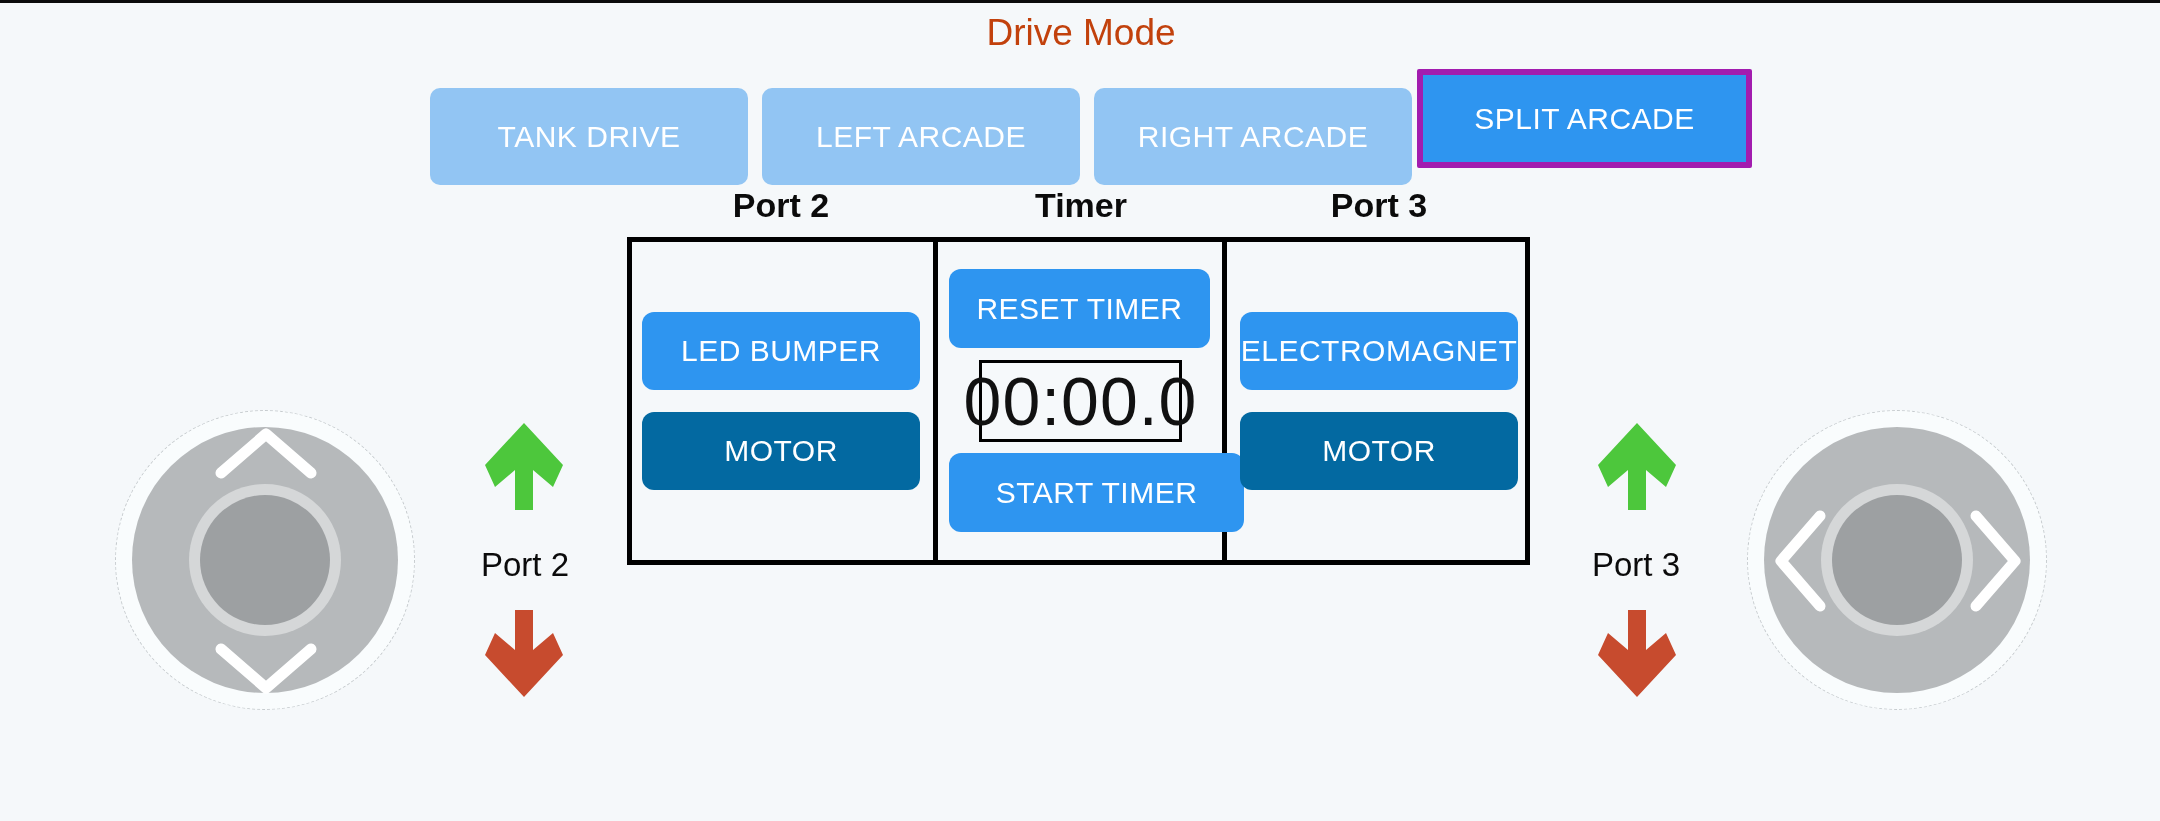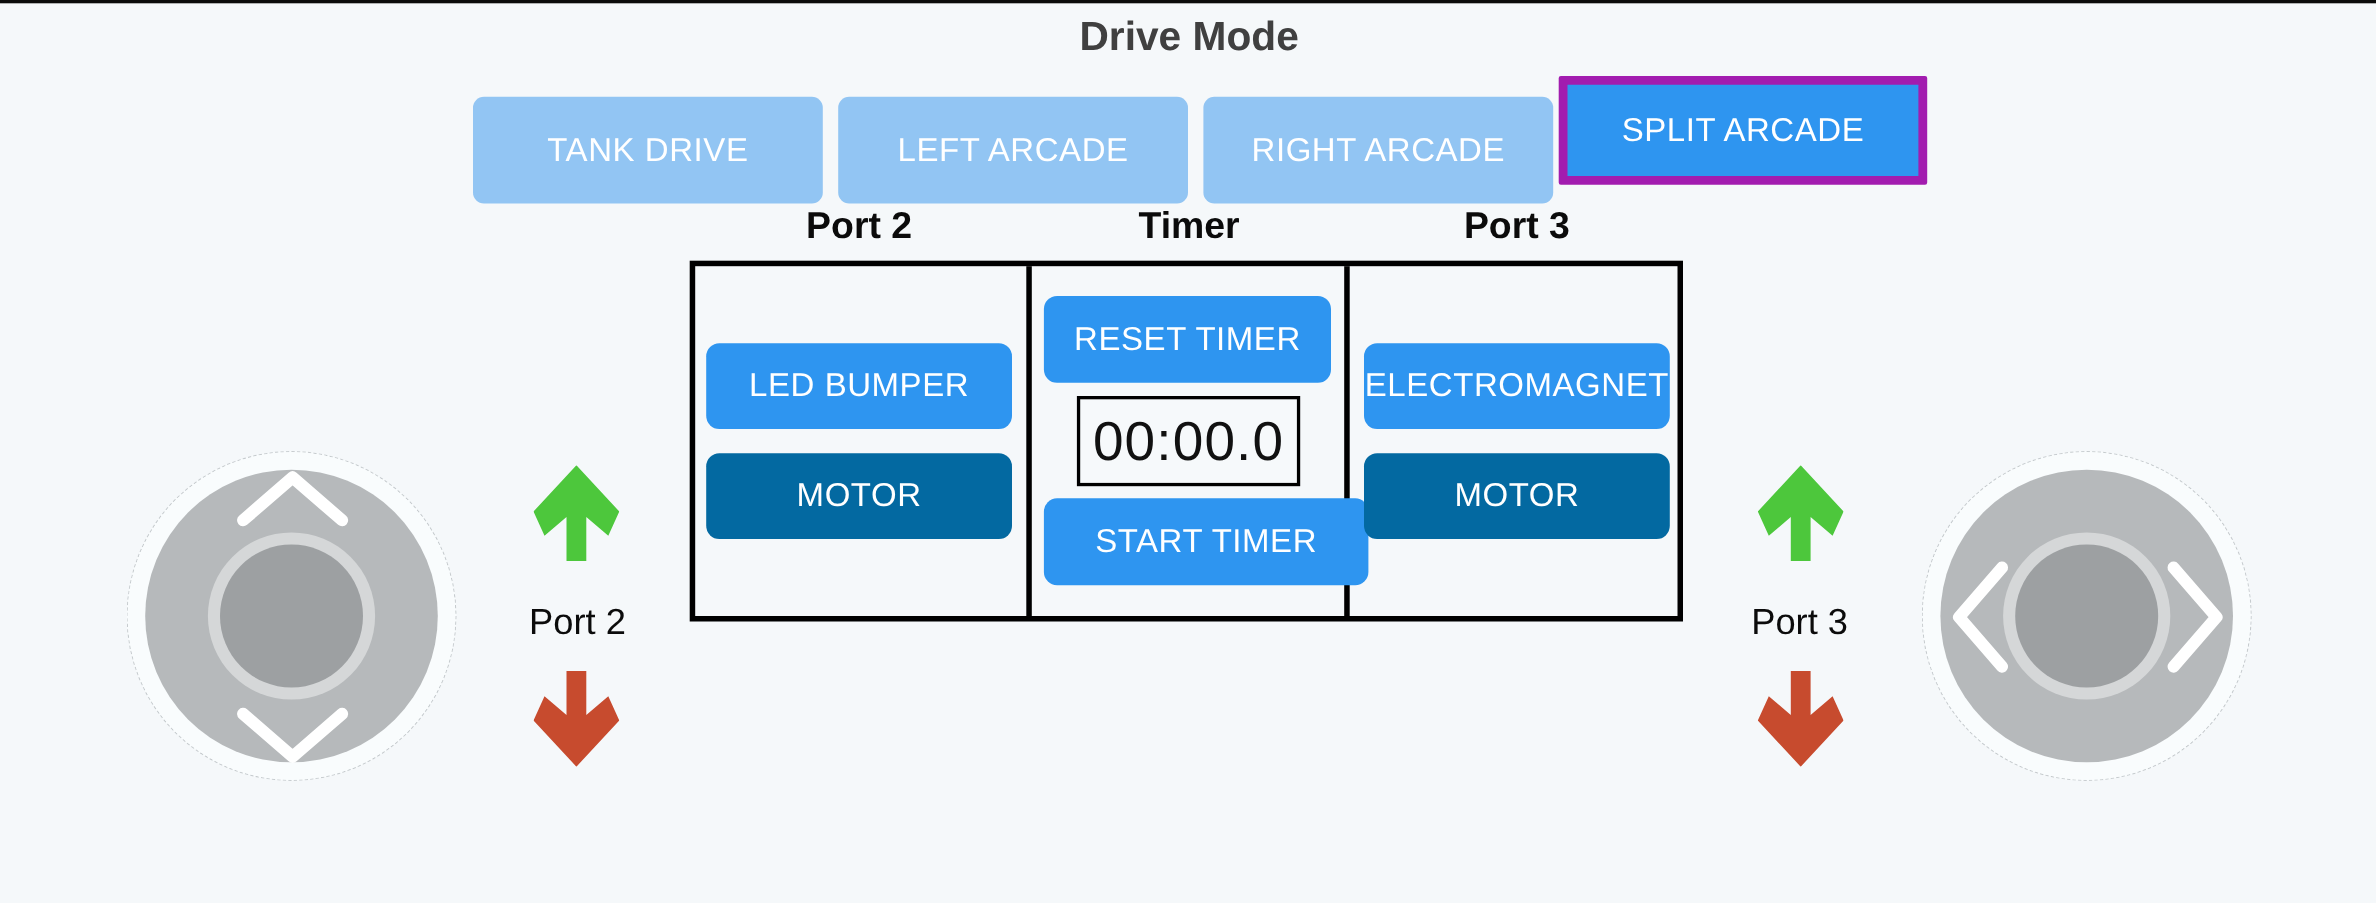--- a/index.html
+++ b/index.html
@@ -1,31 +1,31 @@
 <!DOCTYPE html>
 <html><head>
 <meta charset="utf-8">
 <style>
   html,body{margin:0;padding:0;background:#f5f8fa;}
   .app{position:relative;width:2160px;height:821px;background:#f5f8fa;overflow:hidden;
        font-family:"Liberation Sans",sans-serif;}
   .top-line{position:absolute;left:0;top:0;width:2160px;height:3px;background:#0b0b0b;}
 
   .drive-title{position:absolute;left:1081px;top:12px;transform:translateX(-50%);
-       font-size:37px;font-weight:bold;color:#404040;margin:0;white-space:nowrap;}
+       font-size:37px;font-weight:normal;color:#c2410c;margin:0;white-space:nowrap;}
 
   .btn{display:flex;align-items:center;justify-content:center;color:#ffffff;
        font-size:30px;letter-spacing:0.5px;cursor:pointer;user-select:none;white-space:nowrap;}
   .drive-btn{position:absolute;top:88px;width:318px;height:97px;border-radius:10px;
        background:#92c5f3;}
   .drive-btn.pos0{left:430px;}
   .drive-btn.pos1{left:762px;}
   .drive-btn.pos2{left:1094px;}
   .drive-btn.selected{left:1417px;top:69px;width:335px;height:99px;border-radius:2px;
-       background:#2e95f0;border:8px solid #a21caf;box-sizing:border-box;}
+       background:#2e95f0;border:6px solid #a21caf;box-sizing:border-box;}
 
   .col-header{position:absolute;top:186px;transform:translateX(-50%);font-size:34px;
        font-weight:bold;color:#0b0b0b;white-space:nowrap;}
   .h-port2{left:781px;} .h-timer{left:1081px;} .h-port3{left:1379px;}
 
   .panel{position:absolute;left:627px;top:237px;width:903px;height:328px;
        border:5px solid #000;box-sizing:border-box;}
   .panel .divider{position:absolute;top:0;height:318px;width:5px;background:#000;}
   .divider.d1{left:301px;} .divider.d2{left:590px;}
 
@@ -33,21 +33,21 @@
   .btn-active{background:#2e95f0;}
   .btn-inactive{background:#0369a1;}
   .led-bumper{left:10px;top:70px;width:278px;height:78px;}
   .motor-left{left:10px;top:170px;width:278px;height:78px;}
   .reset-timer{left:317px;top:27px;width:261px;height:79px;}
   .start-timer{left:317px;top:211px;width:295px;height:79px;}
   .electromagnet{left:608px;top:70px;width:278px;height:78px;}
   .motor-right{left:608px;top:170px;width:278px;height:78px;}
   .timer-display{position:absolute;left:347px;top:118px;width:203px;height:82px;
        border:3px solid #000;box-sizing:border-box;background:#f6f9fb;color:#111;
-       font-size:50px;display:flex;align-items:center;justify-content:center;
+       font-size:68px;display:flex;align-items:center;justify-content:center;
        letter-spacing:1px;}
 
   .dir-arrow{position:absolute;width:78px;height:87px;}
   .up-left{left:485px;top:423px;} .down-left{left:485px;top:610px;}
   .up-right{left:1598px;top:423px;} .down-right{left:1598px;top:610px;}
   .port-label{position:absolute;transform:translateX(-50%);font-size:33px;color:#0b0b0b;
        top:546px;white-space:nowrap;}
   .pl-left{left:525px;} .pl-right{left:1636px;}
 
   .joystick{position:absolute;top:410px;width:300px;height:300px;border-radius:50%;

